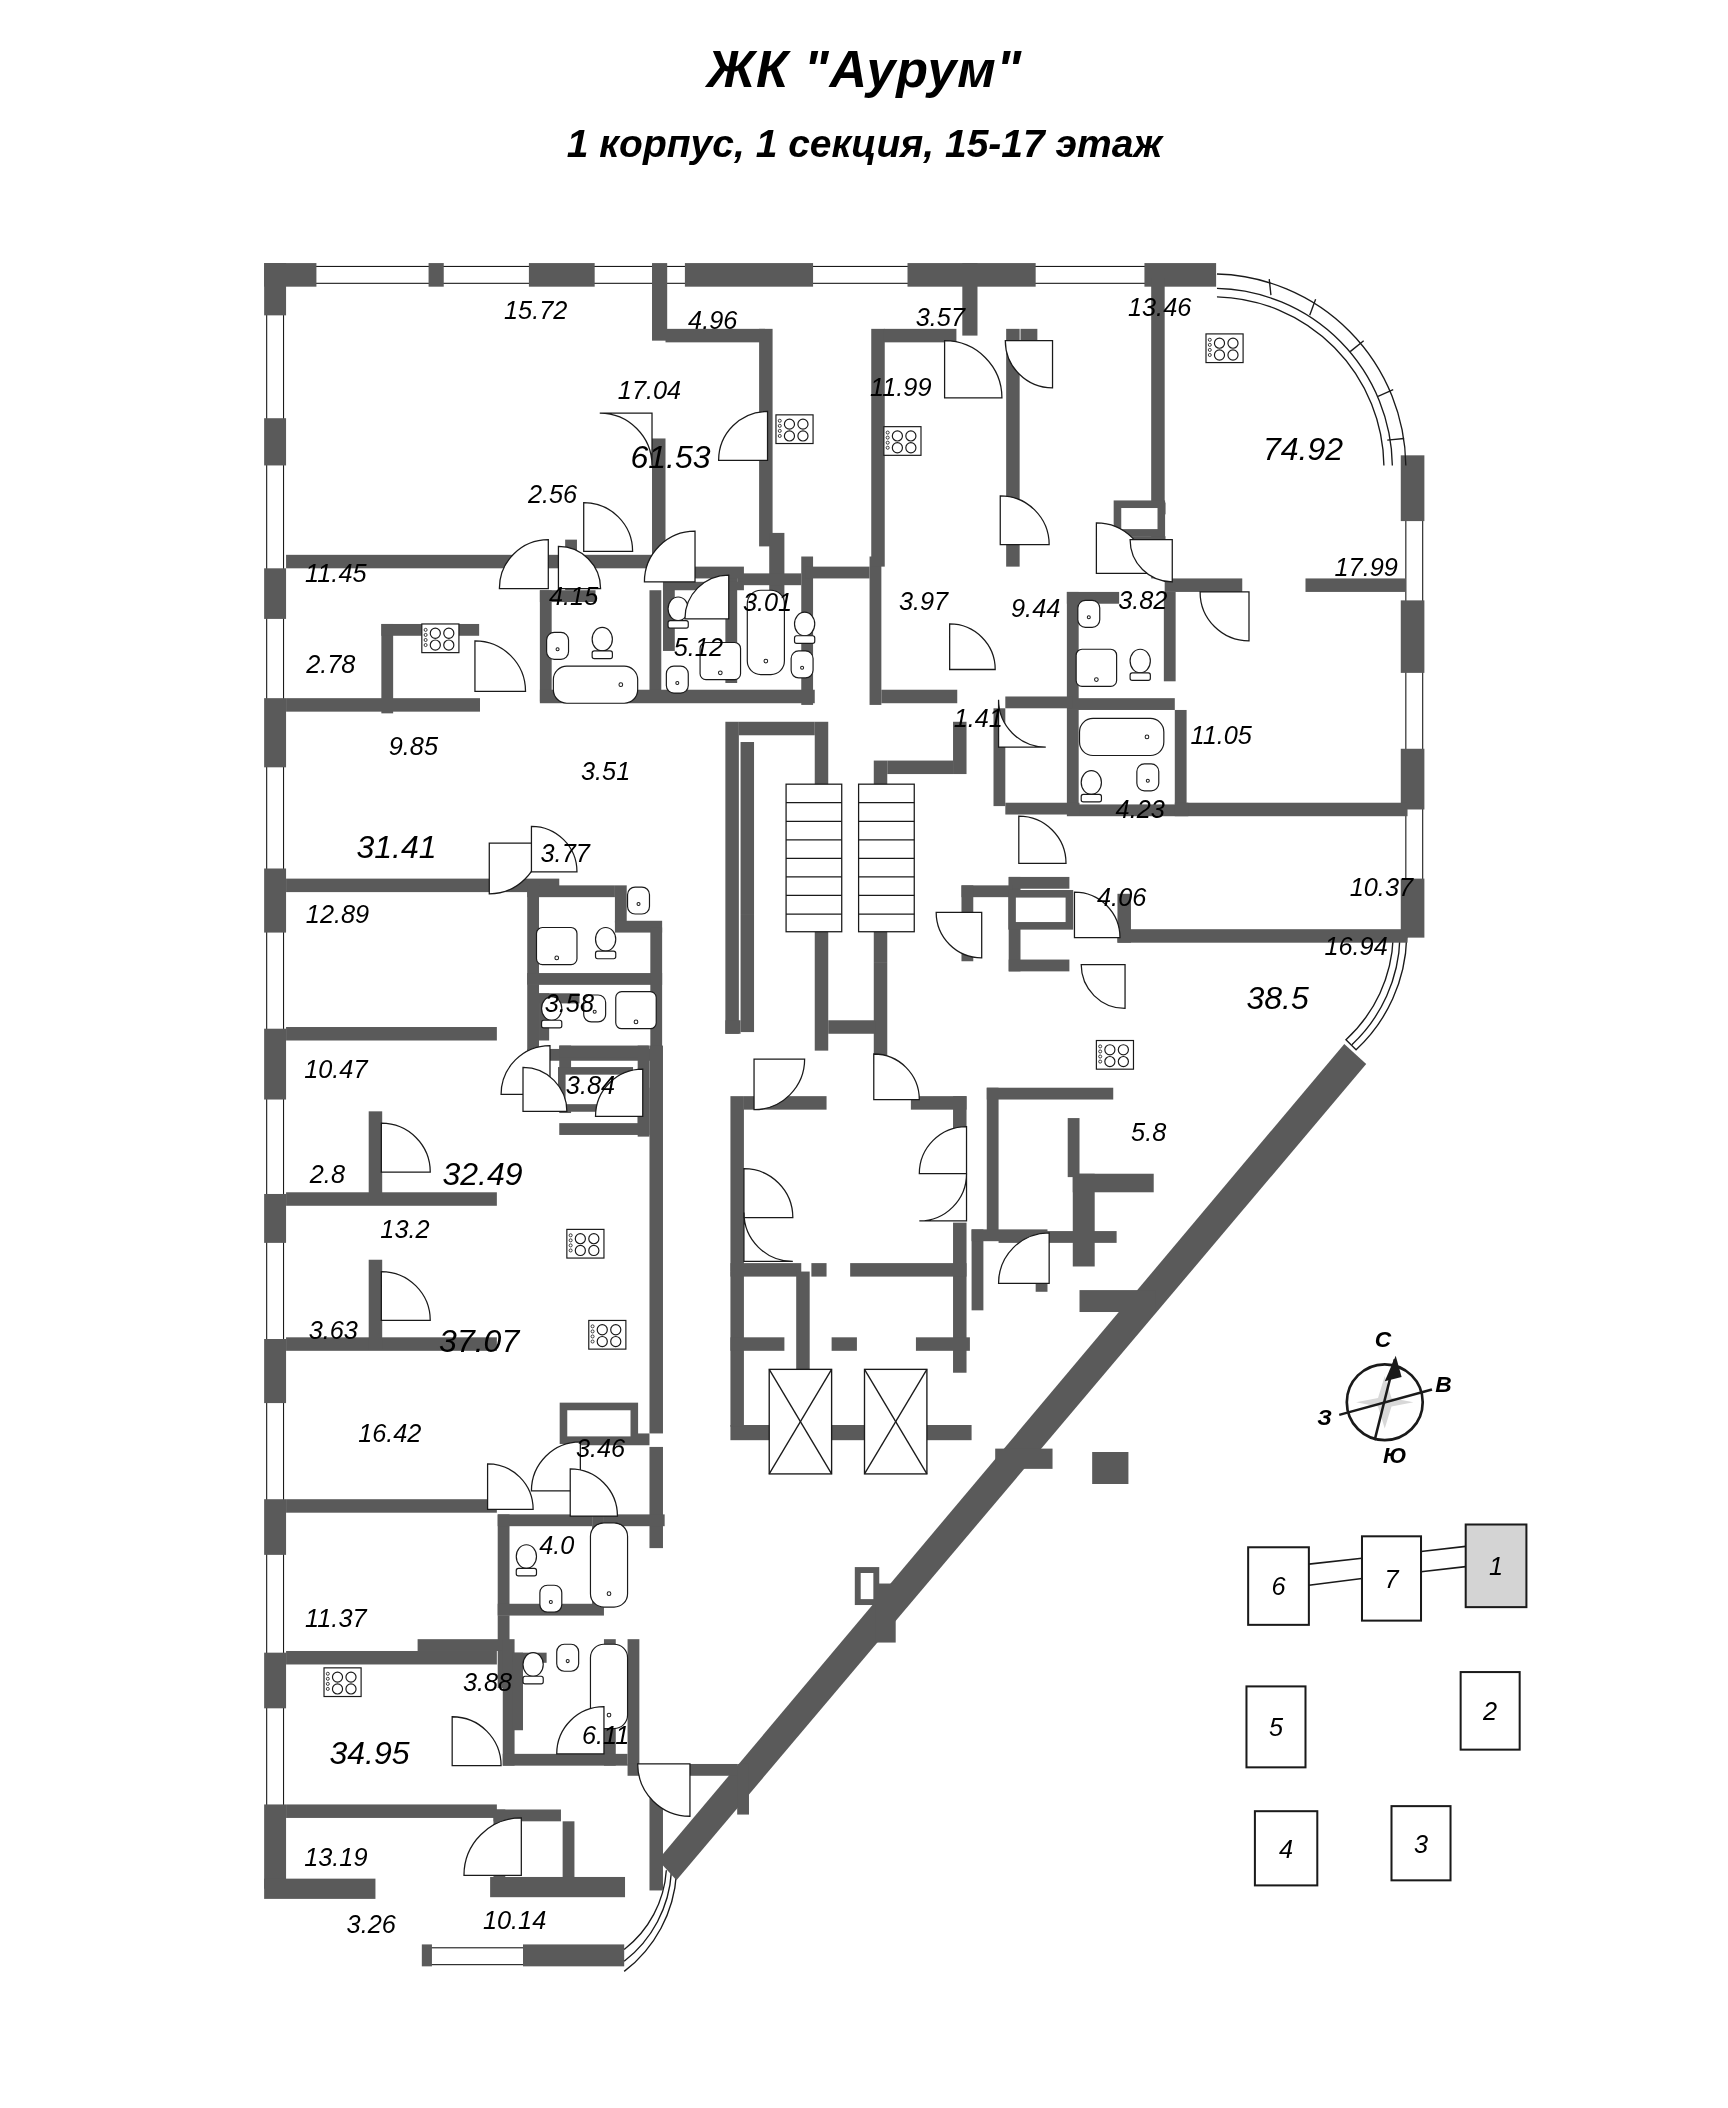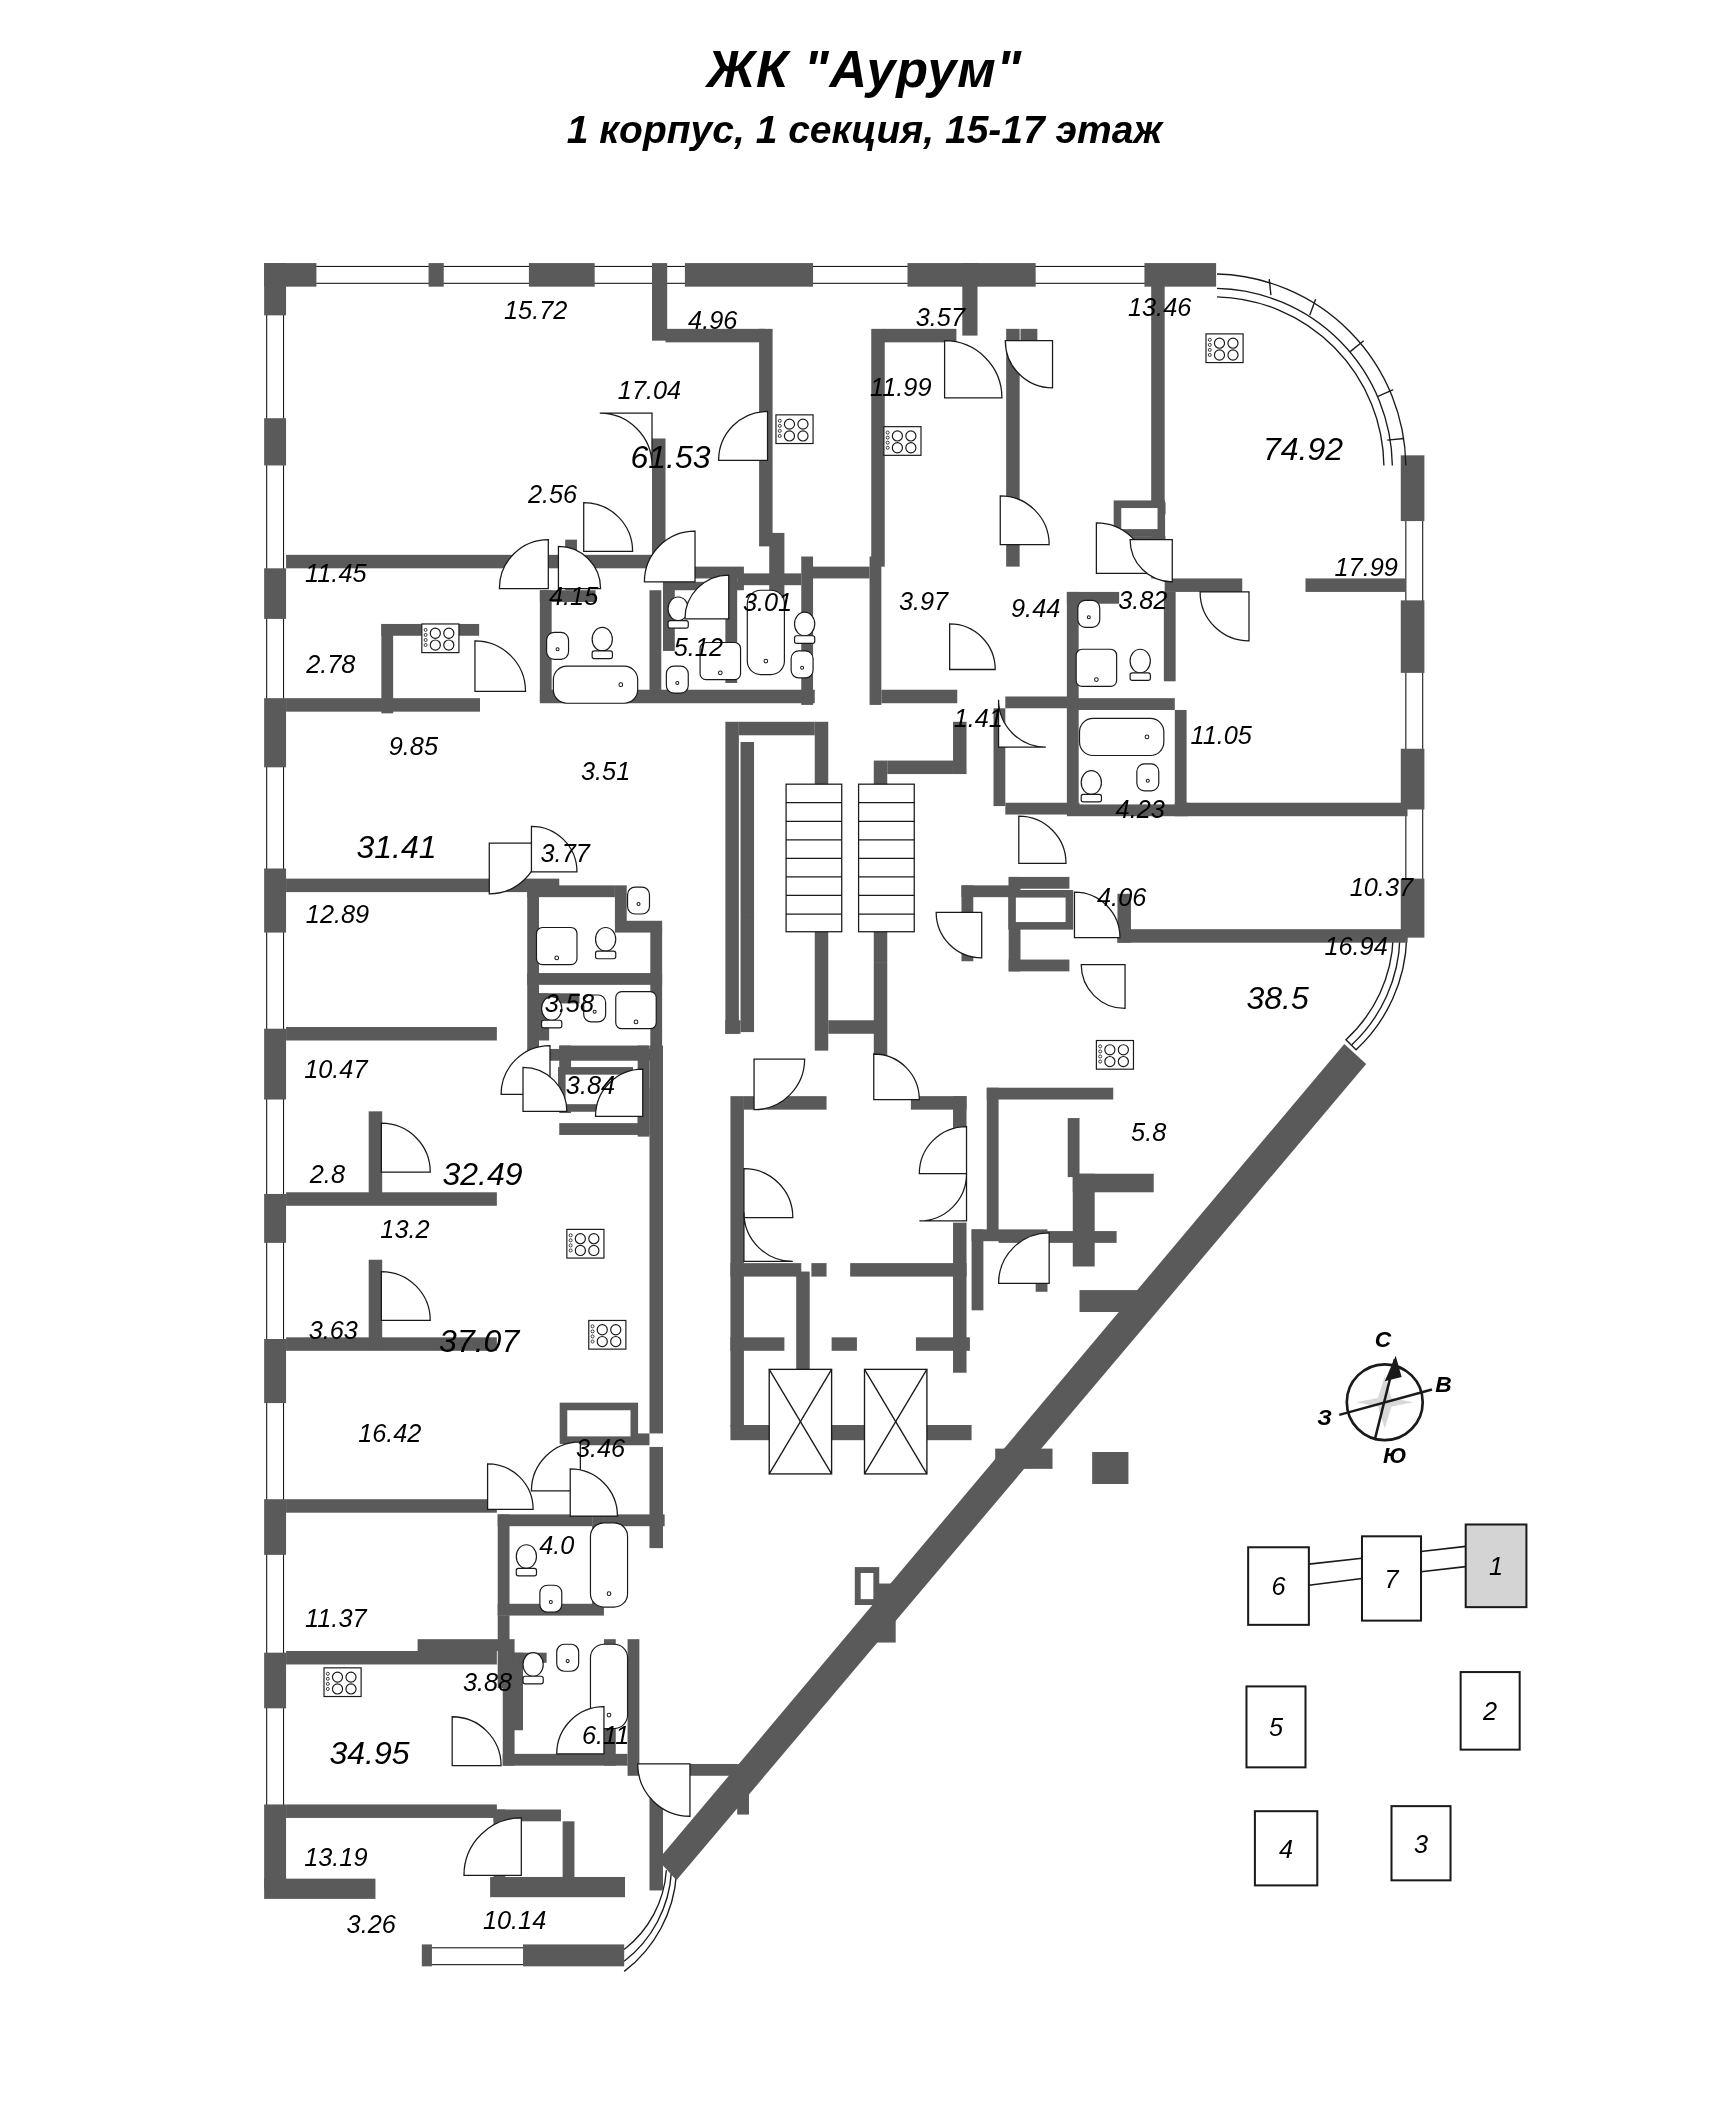--- a/index.html
+++ b/index.html
@@ -27,21 +27,21 @@
     font-style: italic;
     color: #000;
     letter-spacing: 0.8px;
     line-height: 1.15;
   }
   #title-sub {
     font-size: 39px;
     font-weight: bold;
     font-style: italic;
     color: #000;
-    margin-top: 8px;
+    margin-top: 22px;
     line-height: 1.15;
   }
   #plan-svg { position: absolute; left: 0; top: 0; }
   .area-lbl {
     font-family: "Liberation Sans", sans-serif;
     font-style: italic;
     fill: #000;
   }
 </style>
 </head>

